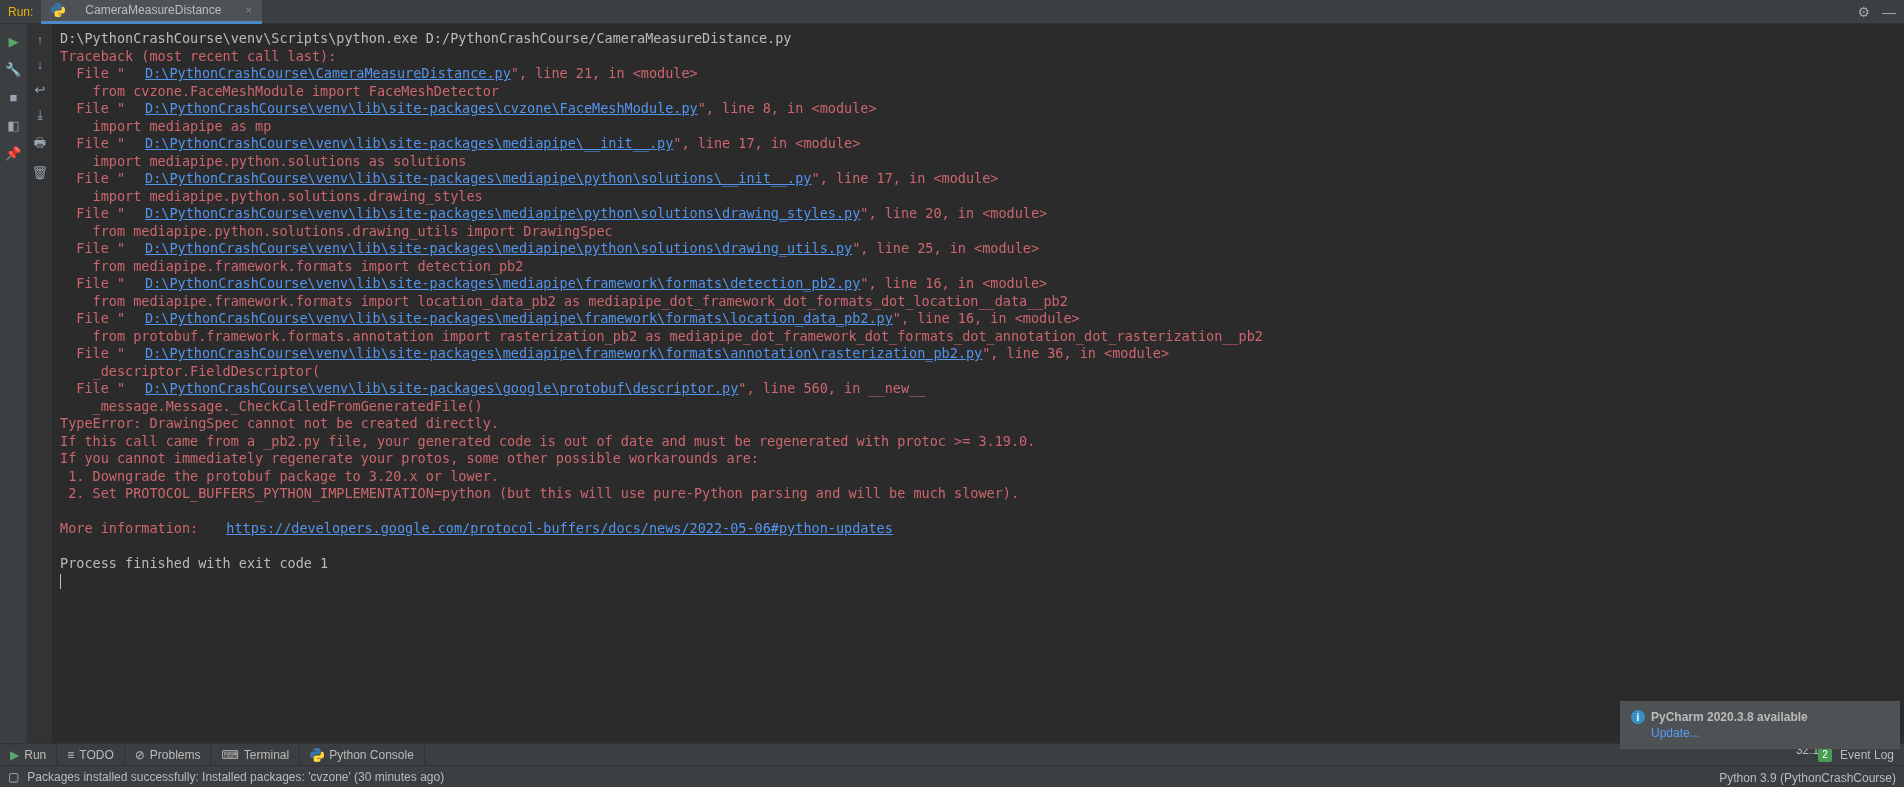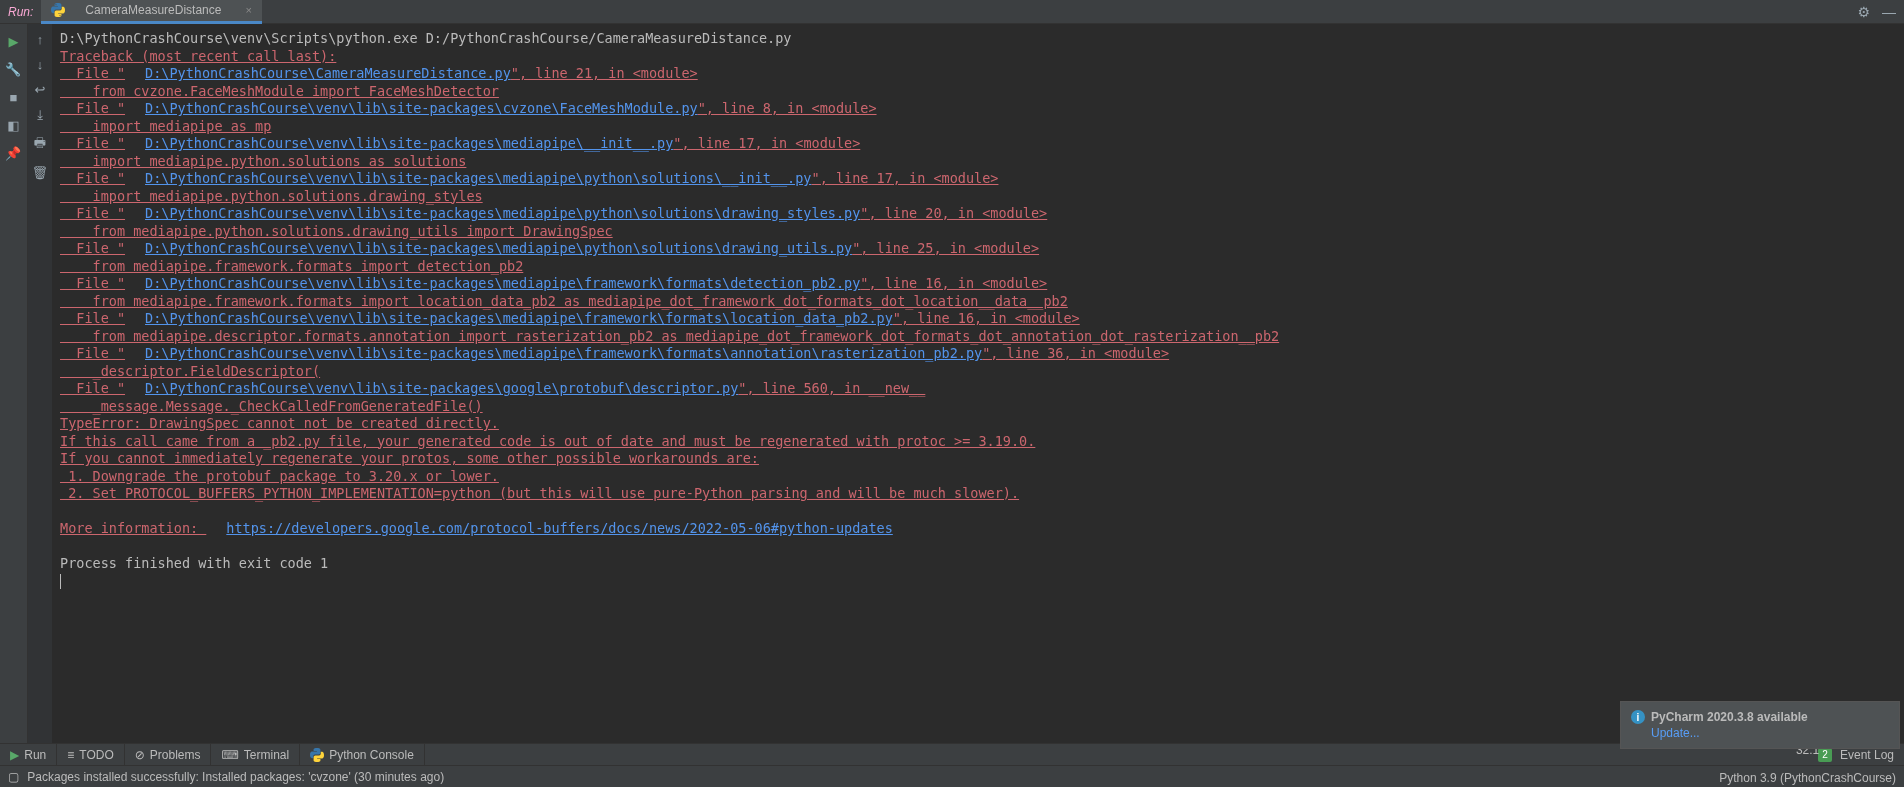--- a/index.html
+++ b/index.html
@@ -15,24 +15,23 @@
   flex-direction: column;
 }
 .header-bar {
   display: flex;
   align-items: center;
   background: #3c3f41;
   border-bottom: 1px solid #323232;
   height: 24px;
 }
 .run-label {
-  color: #f9a8d4;
+  color: #eab308;
   padding: 0 8px;
   font-size: 12px;
-  font-style: italic;
 }
 .tab {
   display: flex;
   align-items: center;
   gap: 20px;
   padding: 2px 10px;
   background: #4e5254;
   border-bottom: 3px solid #4a88c7;
   height: 24px;
   font-size: 12px;
@@ -96,21 +95,21 @@
   background: #2b2b2b;
   padding: 6px 8px;
   font-family: 'Consolas', 'Monaco', monospace;
   font-size: 13.5px;
   line-height: 17.5px;
   white-space: pre;
   overflow: auto;
   color: #bbbbbb;
   position: relative;
 }
-.tb-red { color: #cc666e; text-decoration: underline; }
+.tb-red { color: #cc666e; }
 .tb-link { color: #5394ec; text-decoration: underline; cursor: pointer; padding-left: 20px; }
 .cursor-line {
   display: inline-block;
   width: 1px;
   height: 15px;
   background: #bbbbbb;
   vertical-align: middle;
 }
 .notification {
   position: absolute;
@@ -232,21 +231,21 @@
 <span class="tb-red">    import mediapipe.python.solutions as solutions</span>
 <span class="tb-red">  File "</span><span class="tb-link">D:\PythonCrashCourse\venv\lib\site-packages\mediapipe\python\solutions\__init__.py</span><span class="tb-red">", line 17, in &lt;module&gt;</span>
 <span class="tb-red">    import mediapipe.python.solutions.drawing_styles</span>
 <span class="tb-red">  File "</span><span class="tb-link">D:\PythonCrashCourse\venv\lib\site-packages\mediapipe\python\solutions\drawing_styles.py</span><span class="tb-red">", line 20, in &lt;module&gt;</span>
 <span class="tb-red">    from mediapipe.python.solutions.drawing_utils import DrawingSpec</span>
 <span class="tb-red">  File "</span><span class="tb-link">D:\PythonCrashCourse\venv\lib\site-packages\mediapipe\python\solutions\drawing_utils.py</span><span class="tb-red">", line 25, in &lt;module&gt;</span>
 <span class="tb-red">    from mediapipe.framework.formats import detection_pb2</span>
 <span class="tb-red">  File "</span><span class="tb-link">D:\PythonCrashCourse\venv\lib\site-packages\mediapipe\framework\formats\detection_pb2.py</span><span class="tb-red">", line 16, in &lt;module&gt;</span>
 <span class="tb-red">    from mediapipe.framework.formats import location_data_pb2 as mediapipe_dot_framework_dot_formats_dot_location__data__pb2</span>
 <span class="tb-red">  File "</span><span class="tb-link">D:\PythonCrashCourse\venv\lib\site-packages\mediapipe\framework\formats\location_data_pb2.py</span><span class="tb-red">", line 16, in &lt;module&gt;</span>
-<span class="tb-red">    from mediapipe.descriptor.formats.annotation import rasterization_pb2 as mediapipe_dot_framework_dot_formats_dot_annotation_dot_rasterization__pb2</span>
+<span class="tb-red">    from protobuf.framework.formats.annotation import rasterization_pb2 as mediapipe_dot_framework_dot_formats_dot_annotation_dot_rasterization__pb2</span>
 <span class="tb-red">  File "</span><span class="tb-link">D:\PythonCrashCourse\venv\lib\site-packages\mediapipe\framework\formats\annotation\rasterization_pb2.py</span><span class="tb-red">", line 36, in &lt;module&gt;</span>
 <span class="tb-red">    _descriptor.FieldDescriptor(</span>
 <span class="tb-red">  File "</span><span class="tb-link">D:\PythonCrashCourse\venv\lib\site-packages\google\protobuf\descriptor.py</span><span class="tb-red">", line 560, in __new__</span>
 <span class="tb-red">    _message.Message._CheckCalledFromGeneratedFile()</span>
 <span class="tb-red">TypeError: DrawingSpec cannot not be created directly.</span>
 <span class="tb-red">If this call came from a _pb2.py file, your generated code is out of date and must be regenerated with protoc &gt;= 3.19.0.</span>
 <span class="tb-red">If you cannot immediately regenerate your protos, some other possible workarounds are:</span>
 <span class="tb-red"> 1. Downgrade the protobuf package to 3.20.x or lower.</span>
 <span class="tb-red"> 2. Set PROTOCOL_BUFFERS_PYTHON_IMPLEMENTATION=python (but this will use pure-Python parsing and will be much slower).</span>
 

